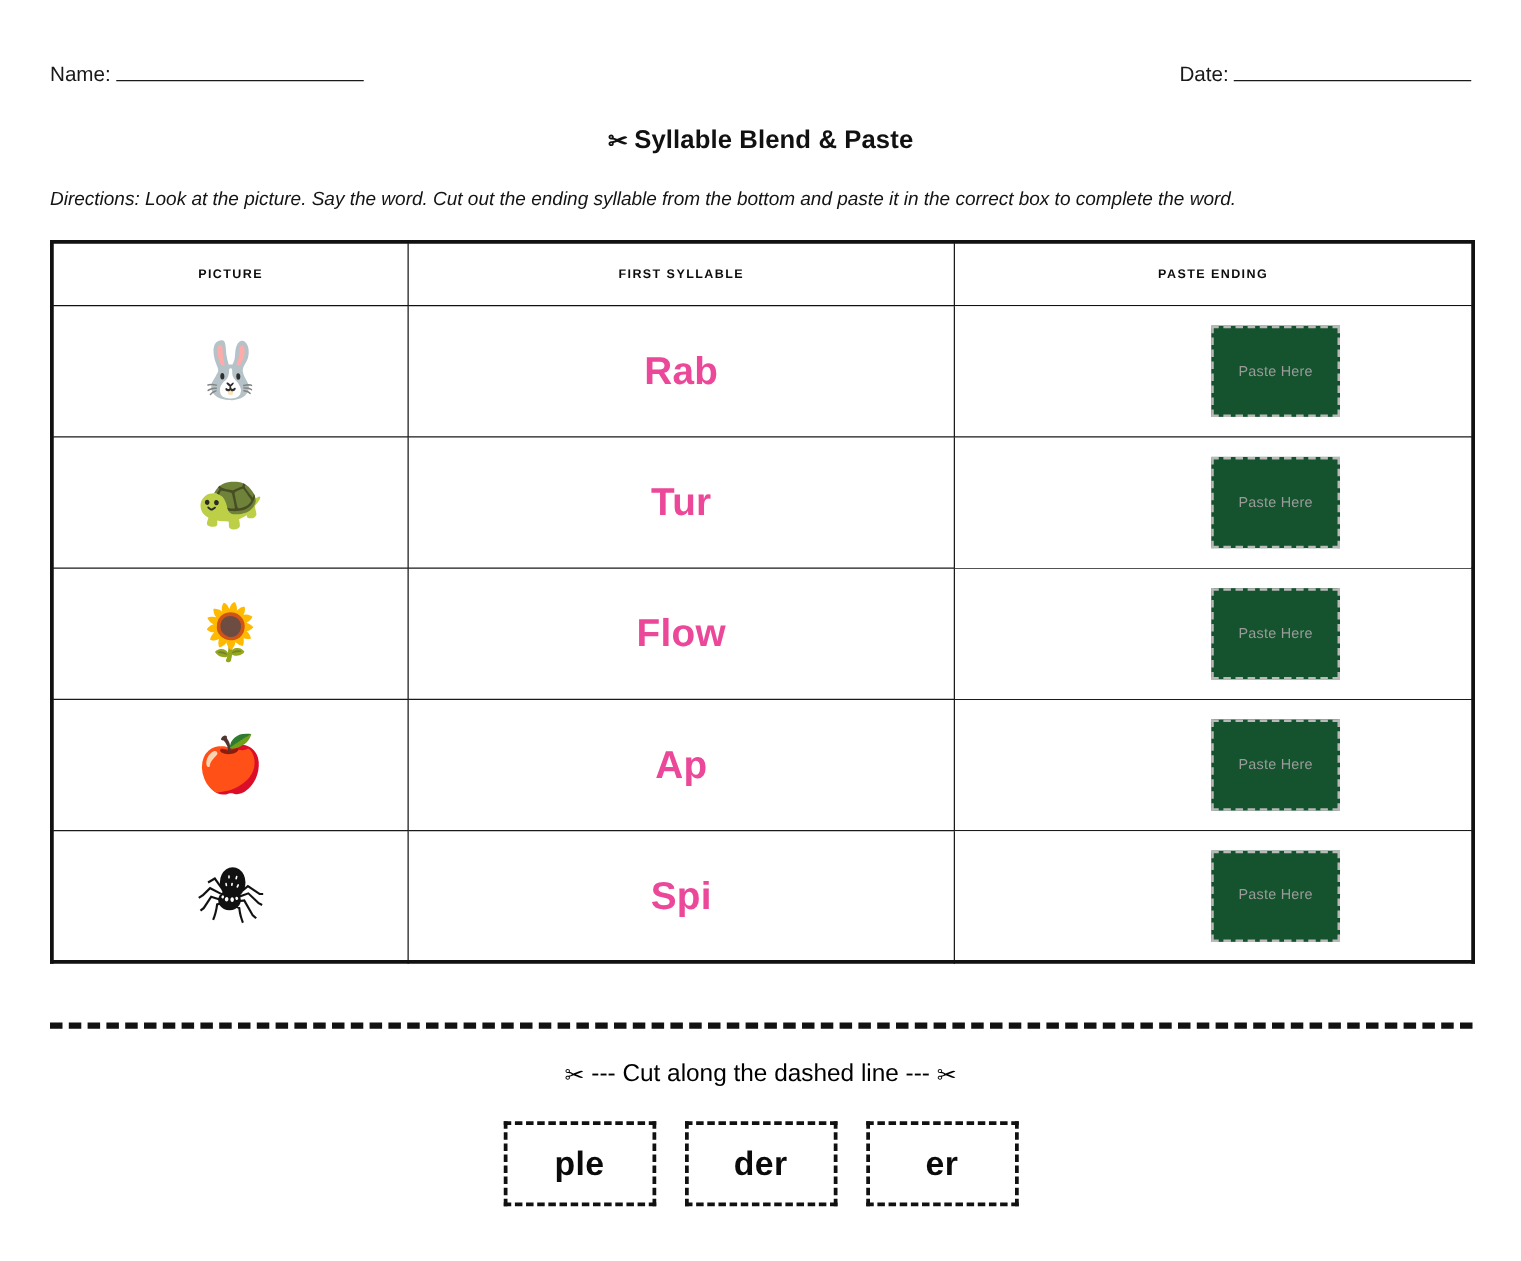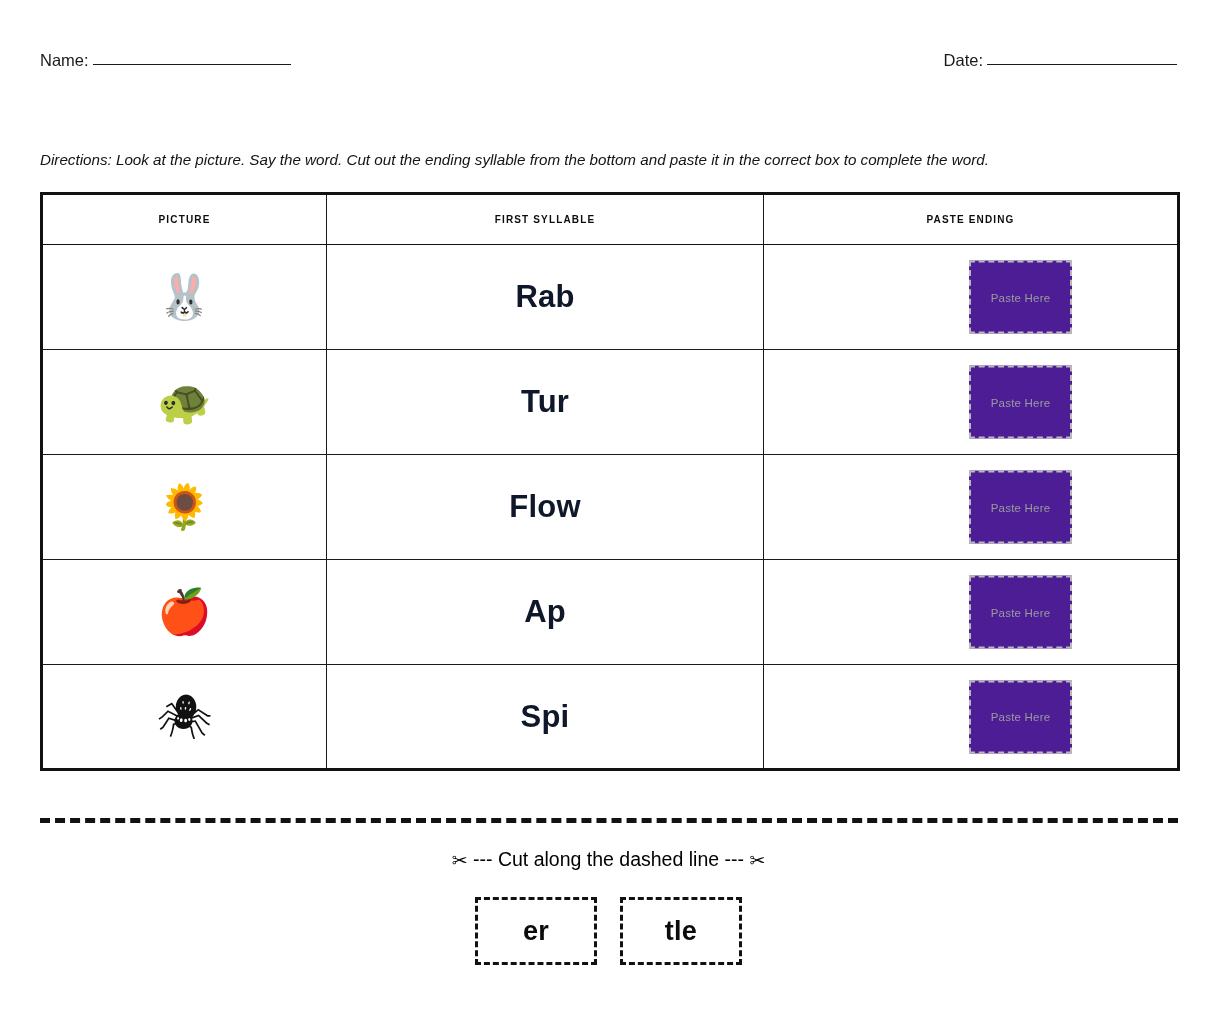--- a/index.html
+++ b/index.html
@@ -119,40 +119,40 @@
 
   .pic-cell .emoji {
     font-size: 44px;
     line-height: 1;
     display: inline-block;
   }
 
   .syl-cell {
     font-size: 31px;
     font-weight: bold;
-    color: #0f172a;
+    color: #ec4899;
     letter-spacing: 0.2px;
   }
 
   .paste-cell { position: relative; }
   .paste-box {
     position: absolute;
     top: 50%;
     left: 205px;
     transform: translateY(-50%);
     width: 103px;
     height: 73px;
     border: 2px dashed #b9b9b9;
     display: flex;
     align-items: center;
     justify-content: center;
     font-size: 11.5px;
     color: #9b9b9b;
     letter-spacing: 0.2px;
-    background: #4c1d95;
+    background: #14532d;
   }
 
   
   .cut-line {
     position: absolute;
     top: 818px;
     left: 40px;
     width: 1138px;
     border-top: 5px dashed #121212;
     height: 0;
@@ -204,20 +204,23 @@
     <div class="field">
       <span class="field-label">Name:</span>
       <span class="field-rule rule-name"></span>
     </div>
     <div class="field">
       <span class="field-label">Date:</span>
       <span class="field-rule rule-date"></span>
     </div>
   </div>
 
+  <div class="title">
+    <span class="sci">✂</span><span>Syllable Blend &amp; Paste</span>
+  </div>
 
   <div class="directions">
     <b>Directions:</b><span> Look at the picture. Say the word. Cut out the ending syllable from the bottom and paste it in the correct box to complete the word.</span>
   </div>
 
   <table class="sheet-table">
     <thead>
       <tr>
         <th class="col-pic">PICTURE</th>
         <th class="col-syl">FIRST SYLLABLE</th>
@@ -275,17 +278,18 @@
 
   <div class="cut-line"></div>
 
   <div class="cut-text">
     <span class="sci">✂</span>
     <span>--- Cut along the dashed line ---</span>
     <span class="sci">✂</span>
   </div>
 
   <div class="cards-row">
+    <div class="card">ple</div>
+    <div class="card">der</div>
     <div class="card">er</div>
-    <div class="card">tle</div>
   </div>
 
 </div>
 
 </body></html>

